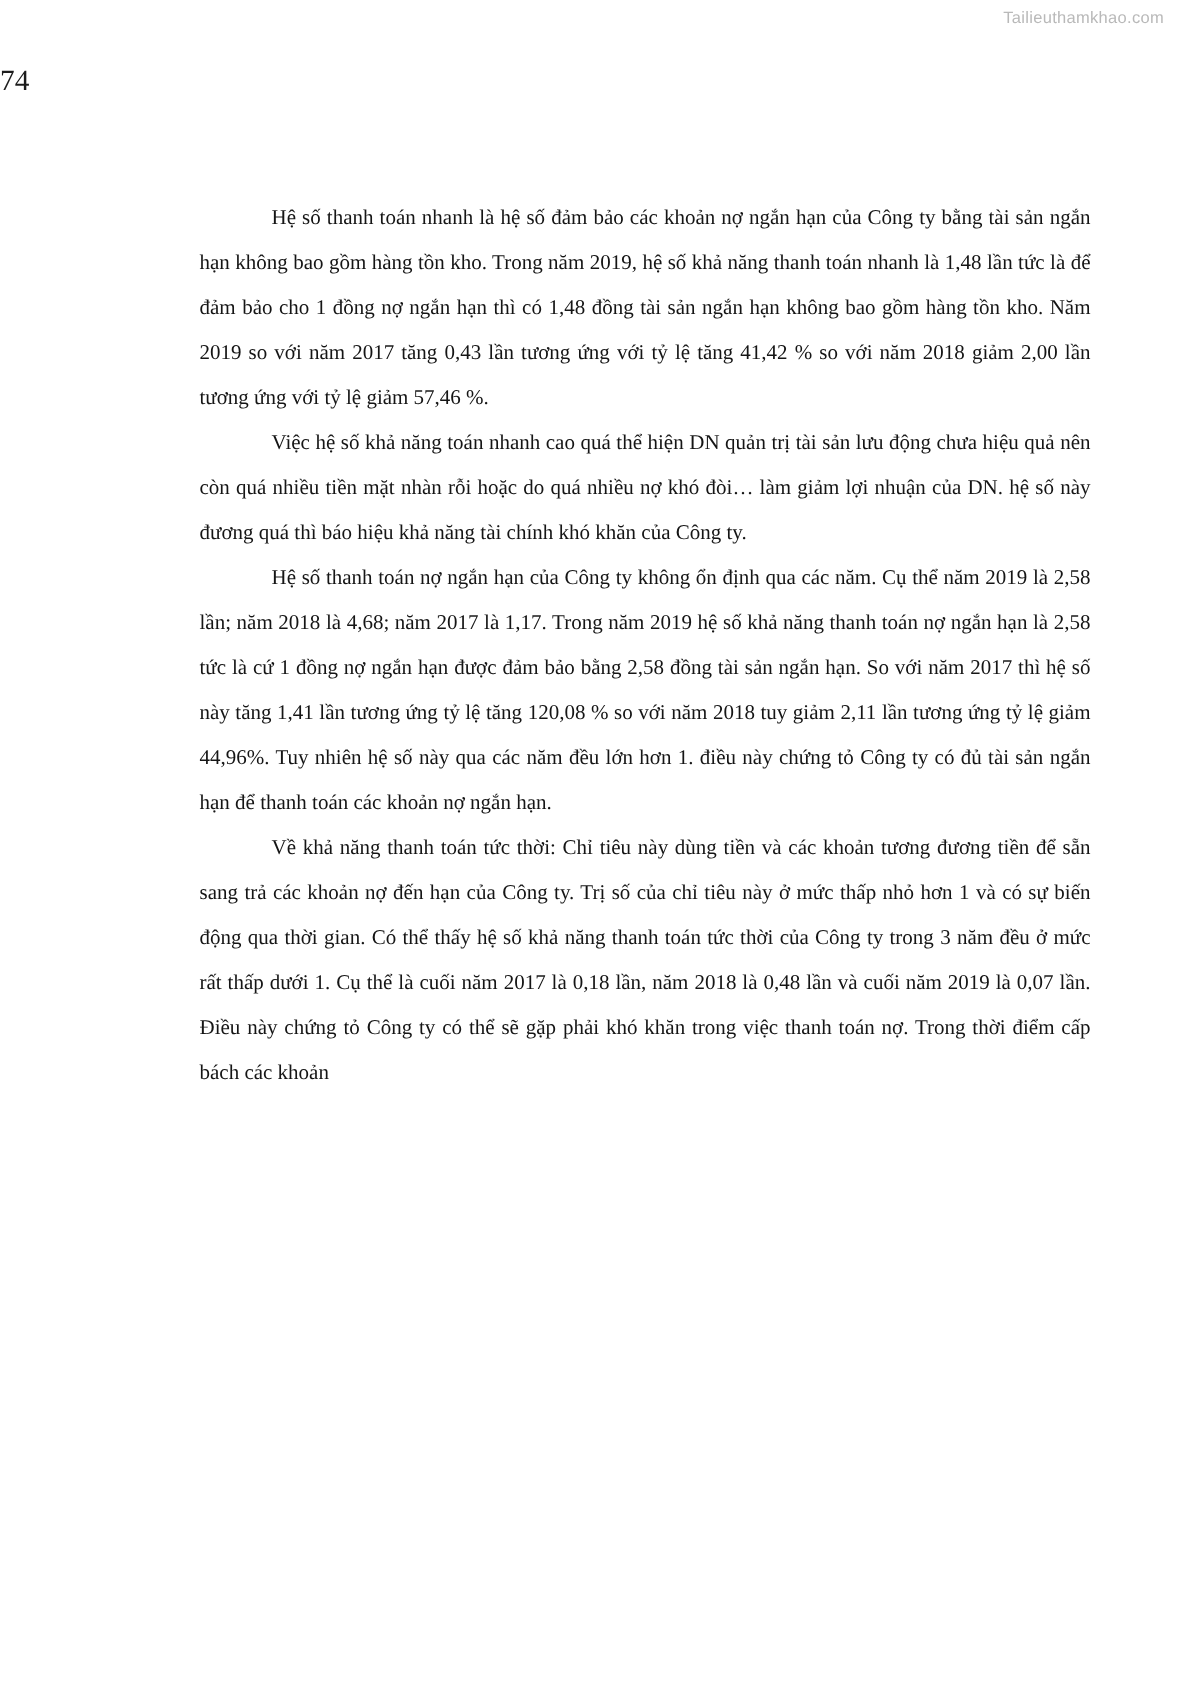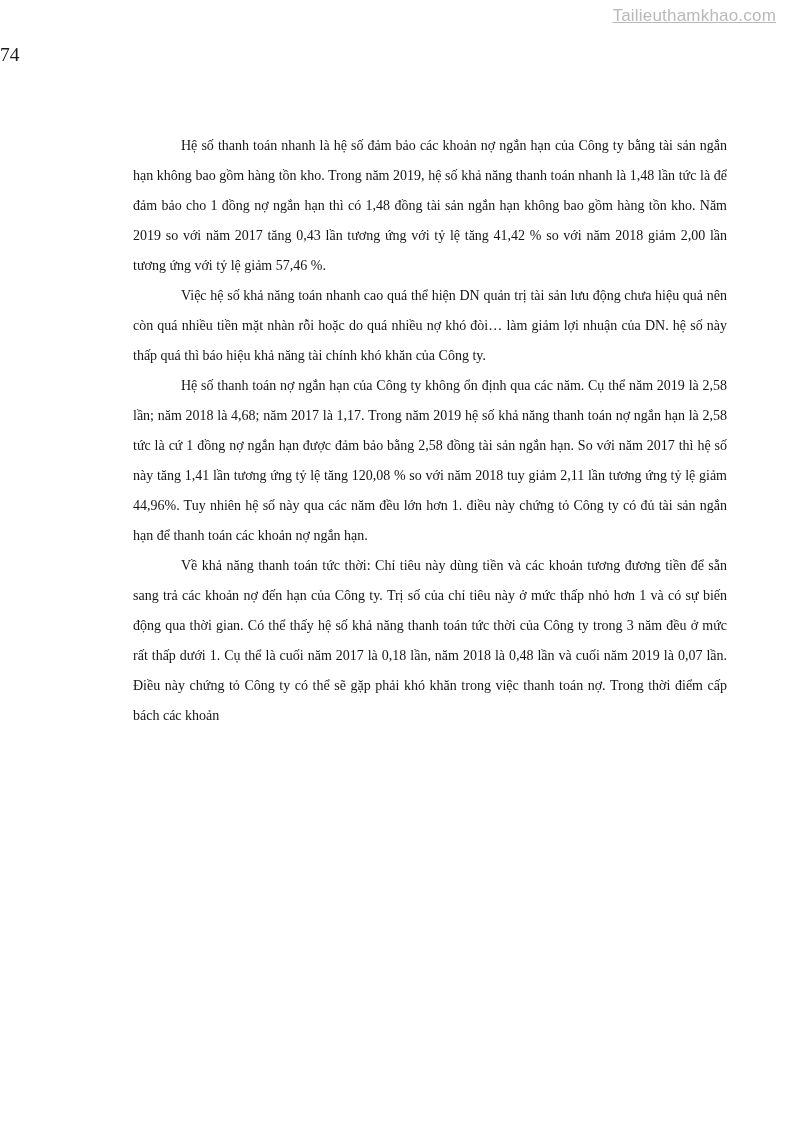--- a/index.html
+++ b/index.html
@@ -14,26 +14,25 @@
     height: 1123px;
     background: #ffffff;
     overflow: hidden;
     box-sizing: border-box;
   }
   .watermark {
     position: absolute;
     top: 6px;
     right: 18px;
     font-family: "Liberation Sans", sans-serif;
-    font-size: 17px;
+    font-size: 11px;
     letter-spacing: 0.2px;
     color: #b9b9b9;
     white-space: nowrap;
     user-select: none;
-    text-decoration: underline;
   }
   .page-number {
     position: absolute;
     top: 44px;
     left: 0;
     width: 794px;
     text-align: left;
     font-family: "Liberation Serif", "DejaVu Serif", serif;
     font-size: 19.5px;
     color: #1c1c1c;
@@ -65,18 +64,18 @@
 <body>
 
 <div class="page">
 
   <div class="watermark">Tailieuthamkhao.com</div>
 
   <div class="page-number">74</div>
 
   <div class="body-text">
     <p>Hệ số thanh toán nhanh là hệ số đảm bảo các khoản nợ ngắn hạn của Công ty bằng tài sản ngắn hạn không bao gồm hàng tồn kho. Trong năm 2019, hệ số khả năng thanh toán nhanh là 1,48 lần tức là để đảm bảo cho 1 đồng nợ ngắn hạn thì có 1,48 đồng tài sản ngắn hạn không bao gồm hàng tồn kho. Năm 2019 so với năm 2017 tăng 0,43 lần tương ứng với tỷ lệ tăng 41,42 % so với năm 2018 giảm 2,00 lần tương ứng với tỷ lệ giảm 57,46 %.</p>
-    <p>Việc hệ số khả năng toán nhanh cao quá thể hiện DN quản trị tài sản lưu động chưa hiệu quả nên còn quá nhiều tiền mặt nhàn rỗi hoặc do quá nhiều nợ khó đòi… làm giảm lợi nhuận của DN. hệ số này thấp quá thì báo hiệu khả năng tài chính khó khăn của Công ty.</p>
+    <p>Việc hệ số khả năng toán nhanh cao quá thể hiện DN quản trị tài sản lưu động chưa hiệu quả nên còn quá nhiều tiền mặt nhàn rỗi hoặc do quá nhiều nợ khó đòi… làm giảm lợi nhuận của DN. hệ số này đương quá thì báo hiệu khả năng tài chính khó khăn của Công ty.</p>
     <p>Hệ số thanh toán nợ ngắn hạn của Công ty không ổn định qua các năm. Cụ thể năm 2019 là 2,58 lần; năm 2018 là 4,68; năm 2017 là 1,17. Trong năm 2019 hệ số khả năng thanh toán nợ ngắn hạn là 2,58 tức là cứ 1 đồng nợ ngắn hạn được đảm bảo bằng 2,58 đồng tài sản ngắn hạn. So với năm 2017 thì hệ số này tăng 1,41 lần tương ứng tỷ lệ tăng 120,08 % so với năm 2018 tuy giảm 2,11 lần tương ứng tỷ lệ giảm 44,96%. Tuy nhiên hệ số này qua các năm đều lớn hơn 1. điều này chứng tỏ Công ty có đủ tài sản ngắn hạn để thanh toán các khoản nợ ngắn hạn.</p>
     <p>Về khả năng thanh toán tức thời: Chỉ tiêu này dùng tiền và các khoản tương đương tiền để sẵn sang trả các khoản nợ đến hạn của Công ty. Trị số của chỉ tiêu này ở mức thấp nhỏ hơn 1 và có sự biến động qua thời gian. Có thể thấy hệ số khả năng thanh toán tức thời của Công ty trong 3 năm đều ở mức rất thấp dưới 1. Cụ thể là cuối năm 2017 là 0,18 lần, năm 2018 là 0,48 lần và cuối năm 2019 là 0,07 lần. Điều này chứng tỏ Công ty có thể sẽ gặp phải khó khăn trong việc thanh toán nợ. Trong thời điểm cấp bách các khoản</p>
   </div>
 
 </div>
 
 </body></html>

